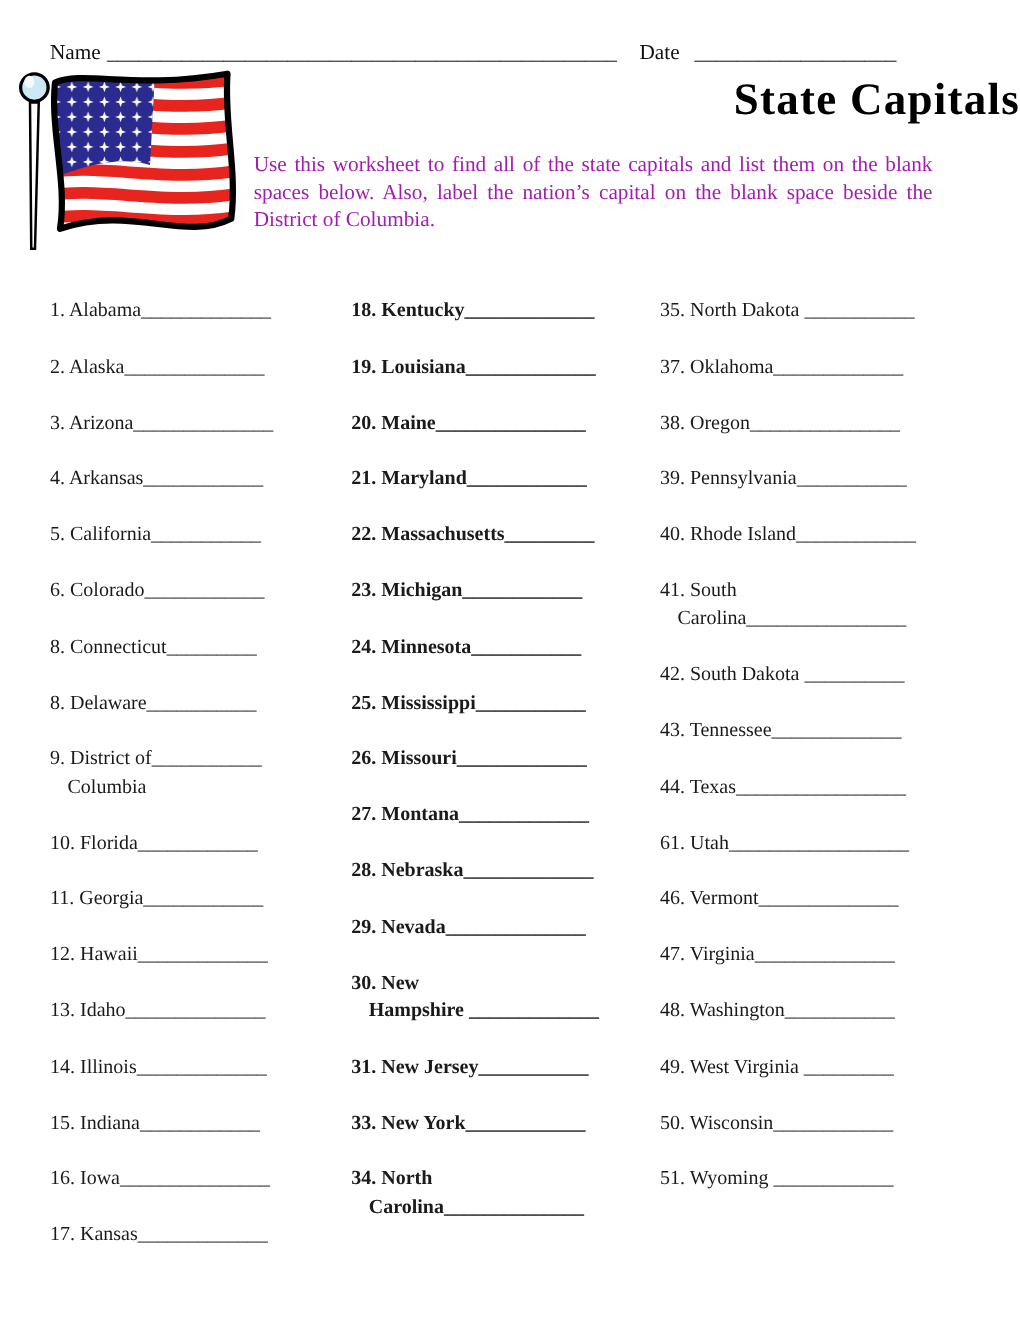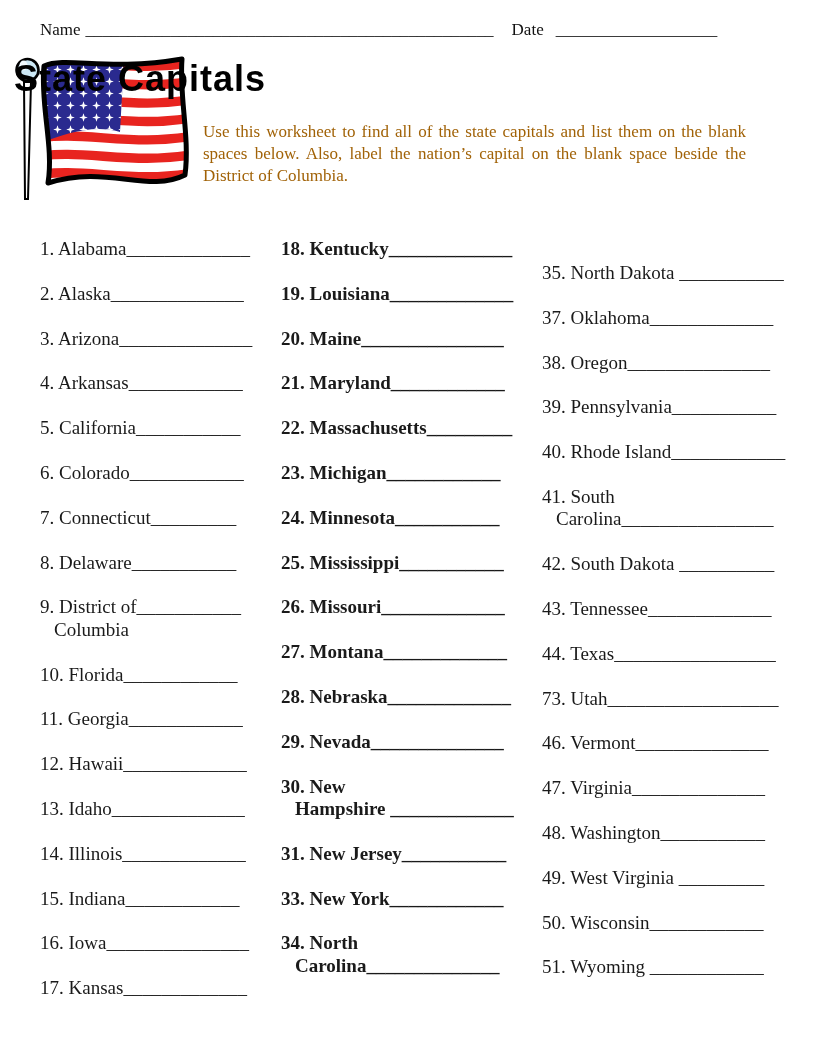--- a/index.html
+++ b/index.html
@@ -3,44 +3,44 @@
 <meta charset="utf-8">
 <style>
   html,body{margin:0;padding:0;}
   body{
     width:816px;height:1056px;background:#ffffff;position:relative;
     font-family:"Liberation Serif","DejaVu Serif",serif;color:#111;
     overflow:hidden;
   }
   
   .header-line{
-    position:absolute;left:40px;top:20px;width:736px;
+    position:absolute;left:40px;top:32px;width:736px;
     font-size:17px;white-space:pre;display:flex;align-items:baseline;
   }
   .hl-label{margin-right:5px;}
   .hl-blank{letter-spacing:0;}
   .hl-gap{display:inline-block;width:18px;}
   
   .flag-wrap{position:absolute;left:12px;top:52px;width:186px;height:150px;}
   
   .page-title{
-    position:absolute;left:0;right:0;top:58px;text-align:left;
-    font-family:Liberation Sans, sans-serif;
+    position:absolute;left:0;right:0;top:58px;text-align:right;
+    font-family:Liberation Serif, serif;
     font-weight:700;font-size:36px;letter-spacing:1px;color:#000;padding-left:14px;
   }
   
   .instructions{
     position:absolute;left:203px;top:121px;width:543px;
-    font-size:17px;line-height:22px;text-align:justify;color:#a16207;
+    font-size:17px;line-height:22px;text-align:justify;color:#a21caf;
   }
   
-  .col{position:absolute;top:238px;font-size:19px;line-height:22.4px;color:#1a1a1a;}
+  .col{position:absolute;top:238px;font-size:16px;line-height:22.4px;color:#1a1a1a;}
   .col1{left:40px;width:232px;}
   .col2{left:281px;width:242px;font-weight:bold;}
-  .col3{left:542px;width:246px;margin-top:24px;}
+  .col3{left:528px;width:246px;}
   .item{
     margin-bottom:22.4px;white-space:pre;display:block;
     padding-left:14px;text-indent:-14px;
   }
 </style>
 </head>
 <body>
 
 <div class="header-line">
   <span class="hl-label">Name</span>
@@ -96,21 +96,21 @@
 
 <div class="instructions">Use this worksheet to find all of the state capitals and list them on the blank spaces below. Also, label the nation’s capital on the blank space beside the District of Columbia.</div>
 
 <div class="col col1">
   <div class="item">1. Alabama_____________</div>
   <div class="item">2. Alaska______________</div>
   <div class="item">3. Arizona______________</div>
   <div class="item">4. Arkansas____________</div>
   <div class="item">5. California___________</div>
   <div class="item">6. Colorado____________</div>
-  <div class="item">7. Connecticut_________</div>
+  <div class="item">8. Connecticut_________</div>
   <div class="item">8. Delaware___________</div>
   <div class="item">9. District of___________
 Columbia</div>
   <div class="item">10. Florida____________</div>
   <div class="item">11. Georgia____________</div>
   <div class="item">12. Hawaii_____________</div>
   <div class="item">13. Idaho______________</div>
   <div class="item">14. Illinois_____________</div>
   <div class="item">15. Indiana____________</div>
   <div class="item">16. Iowa_______________</div>
@@ -142,20 +142,20 @@
   <div class="item">35. North Dakota ___________</div>
   <div class="item">37. Oklahoma_____________</div>
   <div class="item">38. Oregon_______________</div>
   <div class="item">39. Pennsylvania___________</div>
   <div class="item">40. Rhode Island____________</div>
   <div class="item">41. South
 Carolina________________</div>
   <div class="item">42. South Dakota __________</div>
   <div class="item">43. Tennessee_____________</div>
   <div class="item">44. Texas_________________</div>
-  <div class="item">73. Utah__________________</div>
+  <div class="item">61. Utah__________________</div>
   <div class="item">46. Vermont______________</div>
   <div class="item">47. Virginia______________</div>
   <div class="item">48. Washington___________</div>
   <div class="item">49. West Virginia _________</div>
   <div class="item">50. Wisconsin____________</div>
   <div class="item">51. Wyoming ____________</div>
 </div>
 
 </body></html>

